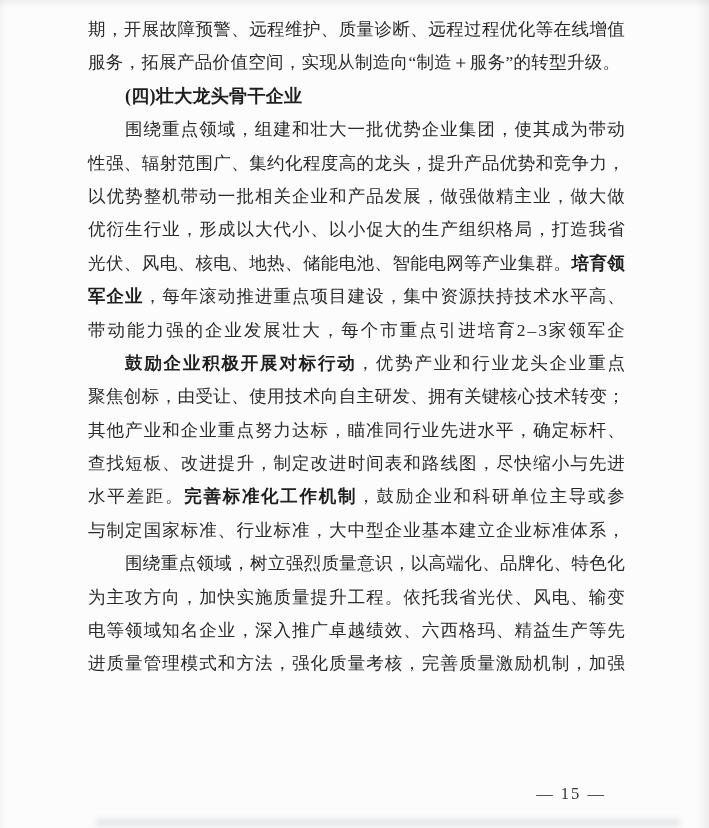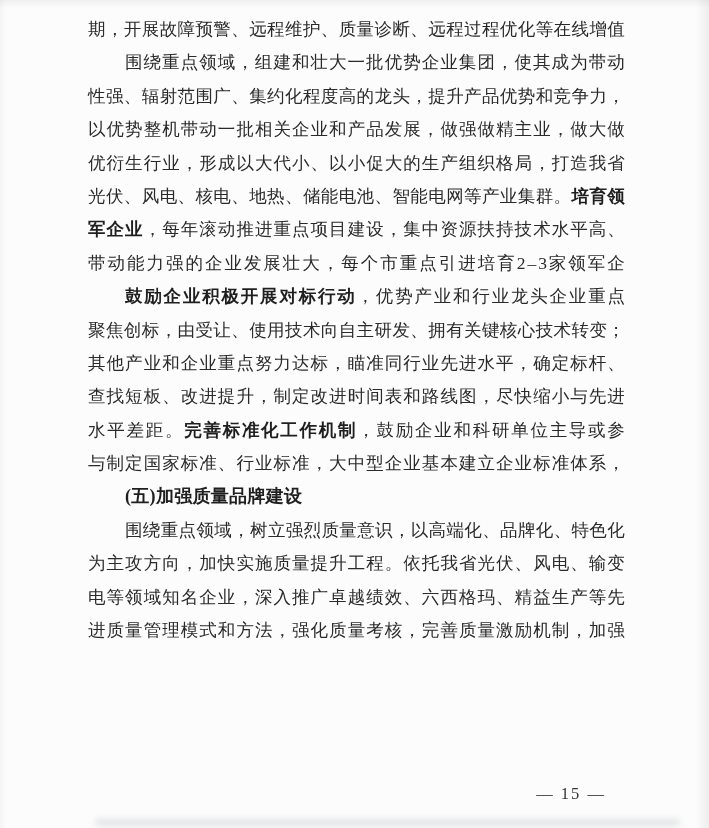--- a/index.html
+++ b/index.html
@@ -122,20 +122,22 @@
         <span>过</span>
         <span>程</span>
         <span>优</span>
         <span>化</span>
         <span>等</span>
         <span>在</span>
         <span>线</span>
         <span>增</span>
         <span>值</span>
       </div>
+      <div class="line"><span>服务，拓展产品价值空间，实现从制造向“制造＋服务”的转型升级。</span></div>
+      <div class="line heading indent"><span class="b">(四)壮大龙头骨干企业</span></div>
       <div class="line indent fit">
         <span>围</span>
         <span>绕</span>
         <span>重</span>
         <span>点</span>
         <span>领</span>
         <span>域</span>
         <span>，</span>
         <span>组</span>
         <span>建</span>
@@ -522,21 +524,20 @@
         <span>建</span>
         <span>立</span>
         <span>企</span>
         <span>业</span>
         <span>标</span>
         <span>准</span>
         <span>体</span>
         <span>系</span>
         <span>，</span>
       </div>
-      <div class="line heading indent"><span class="b">(五)加强质量品牌建设</span></div>
       <div class="line indent fit">
         <span>围</span>
         <span>绕</span>
         <span>重</span>
         <span>点</span>
         <span>领</span>
         <span>域</span>
         <span>，</span>
         <span>树</span>
         <span>立</span>

